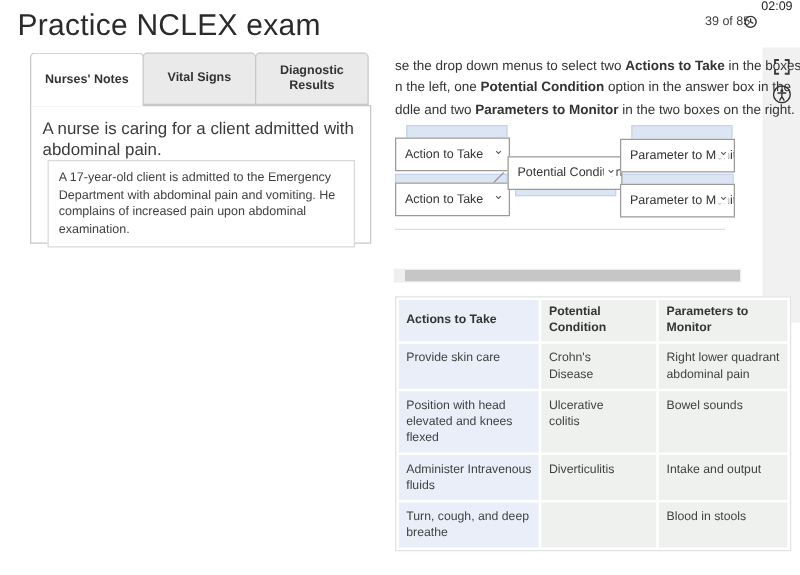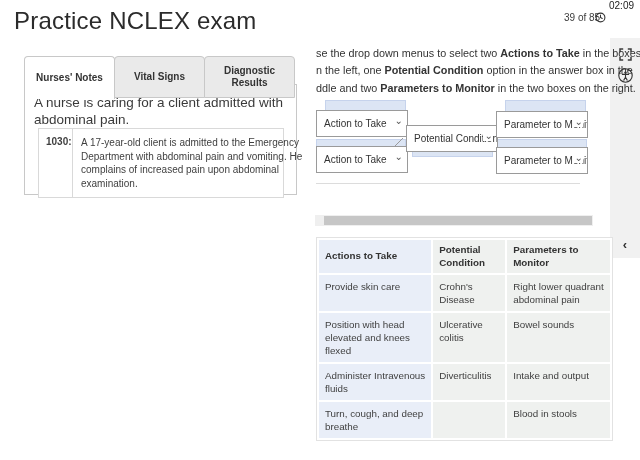--- a/index.html
+++ b/index.html
@@ -19,21 +19,21 @@
   .timer{position:absolute; left:609px; top:0; font-size:10px; color:#222;}
 
   
   .rail{position:absolute; left:610px; top:38px; width:30px; height:220px; background:var(--rail-bg);}
   .rail .ric{position:absolute; left:0; width:30px; text-align:center; cursor:pointer;}
   .ric.fullscreen{top:9px;}
   .ric.access{top:30px;}
   .ric.collapse{bottom:6px; font-size:13px; font-weight:bold; color:#333; line-height:14px;}
 
   
-  .tabs{position:absolute; left:24px; top:56px; width:273px; display:flex; z-index:3;}
+  .tabs{position:absolute; left:24px; top:42px; width:273px; display:flex; z-index:3;}
   .tab{width:91px; height:42px; background:var(--tab-inactive-bg); border:1px solid var(--border-gray);
        border-radius:4px 4px 0 0; font-size:10px; font-weight:bold; color:#333; text-align:center;
        display:flex; align-items:center; justify-content:center; padding:2px 8px; line-height:12px; cursor:pointer;}
   .tab + .tab{margin-left:-1px;}
   .tab.active{background:#fff; height:43px; border-bottom:none; z-index:4;}
 
   .card{position:absolute; left:24px; top:84px; width:273px; height:111px; background:#fff;
         border:1px solid var(--border-gray);}
   .question{padding:9px 9px 0 9px; font-size:13.5px; line-height:17px; color:#3a3a3a; white-space:pre-line;}
   .notebox{position:absolute; left:13px; top:43px; width:246px; border:1px solid #d9d9d9; background:#fff; display:flex;}
@@ -59,21 +59,21 @@
   .hscroll{position:absolute; left:315px; top:215px; width:278px; height:11px; background:var(--scroll-track);}
   .hthumb{position:absolute; left:9px; top:1px; width:268px; height:9px; background:var(--scroll-thumb); cursor:pointer;}
 
   
   .legend{position:absolute; left:316px; top:237px; border-collapse:separate; border-spacing:2px;
           background:#fff; border:1px solid #e2e2e2;}
   .legend th,.legend td{font-size:9.8px; line-height:13px; text-align:left; white-space:pre; overflow:hidden;}
   .legend th{font-weight:bold; color:#333; padding:4px 6px; vertical-align:middle; height:29px; line-height:12.5px;}
   .legend td{color:#3f3f3f; padding:5px 6px; vertical-align:top;}
   .legend .c0{width:104px; background:var(--blue-cell);}
-  .legend .c1{width:72px;  background:var(--gray-cell);}
+  .legend .c1{width:92px;  background:var(--gray-cell);}
   .legend .c2{width:96px;  background:var(--gray-cell);}
 </style>
 </head>
 <body>
 
 <div class="title">Practice NCLEX exam</div>
 <div class="progress">39 of 85</div>
 <svg class="clock" viewBox="0 0 12 12">
   <circle cx="6" cy="6" r="4.8" fill="none" stroke="#333" stroke-width="1.2"></circle>
   <path d="M6 3.4 V6 L7.9 7.1" fill="none" stroke="#333" stroke-width="1.1" stroke-linecap="round"></path>
@@ -99,21 +99,20 @@
 <div class="tabs">
   <div class="tab active">Nurses' Notes</div>
   <div class="tab">Vital Signs</div>
   <div class="tab">Diagnostic Results</div>
 </div>
 
 <div class="card">
   <div class="question">A nurse is caring for a client admitted with
 abdominal pain.</div>
   <div class="notebox">
-    <div class="notetime">1030:</div>
     <div class="notetext">A 17-year-old client is admitted to the Emergency
 Department with abdominal pain and vomiting. He
 complains of increased pain upon abdominal
 examination.</div>
   </div>
 </div>
 
 <div class="instructions">
     <div class="instr-line"><span>se the drop down menus to select two </span><b>Actions to Take</b><span> in the boxes</span></div>
     <div class="instr-line"><span>n the left, one </span><b>Potential Condition</b><span> option in the answer box in the</span></div>

